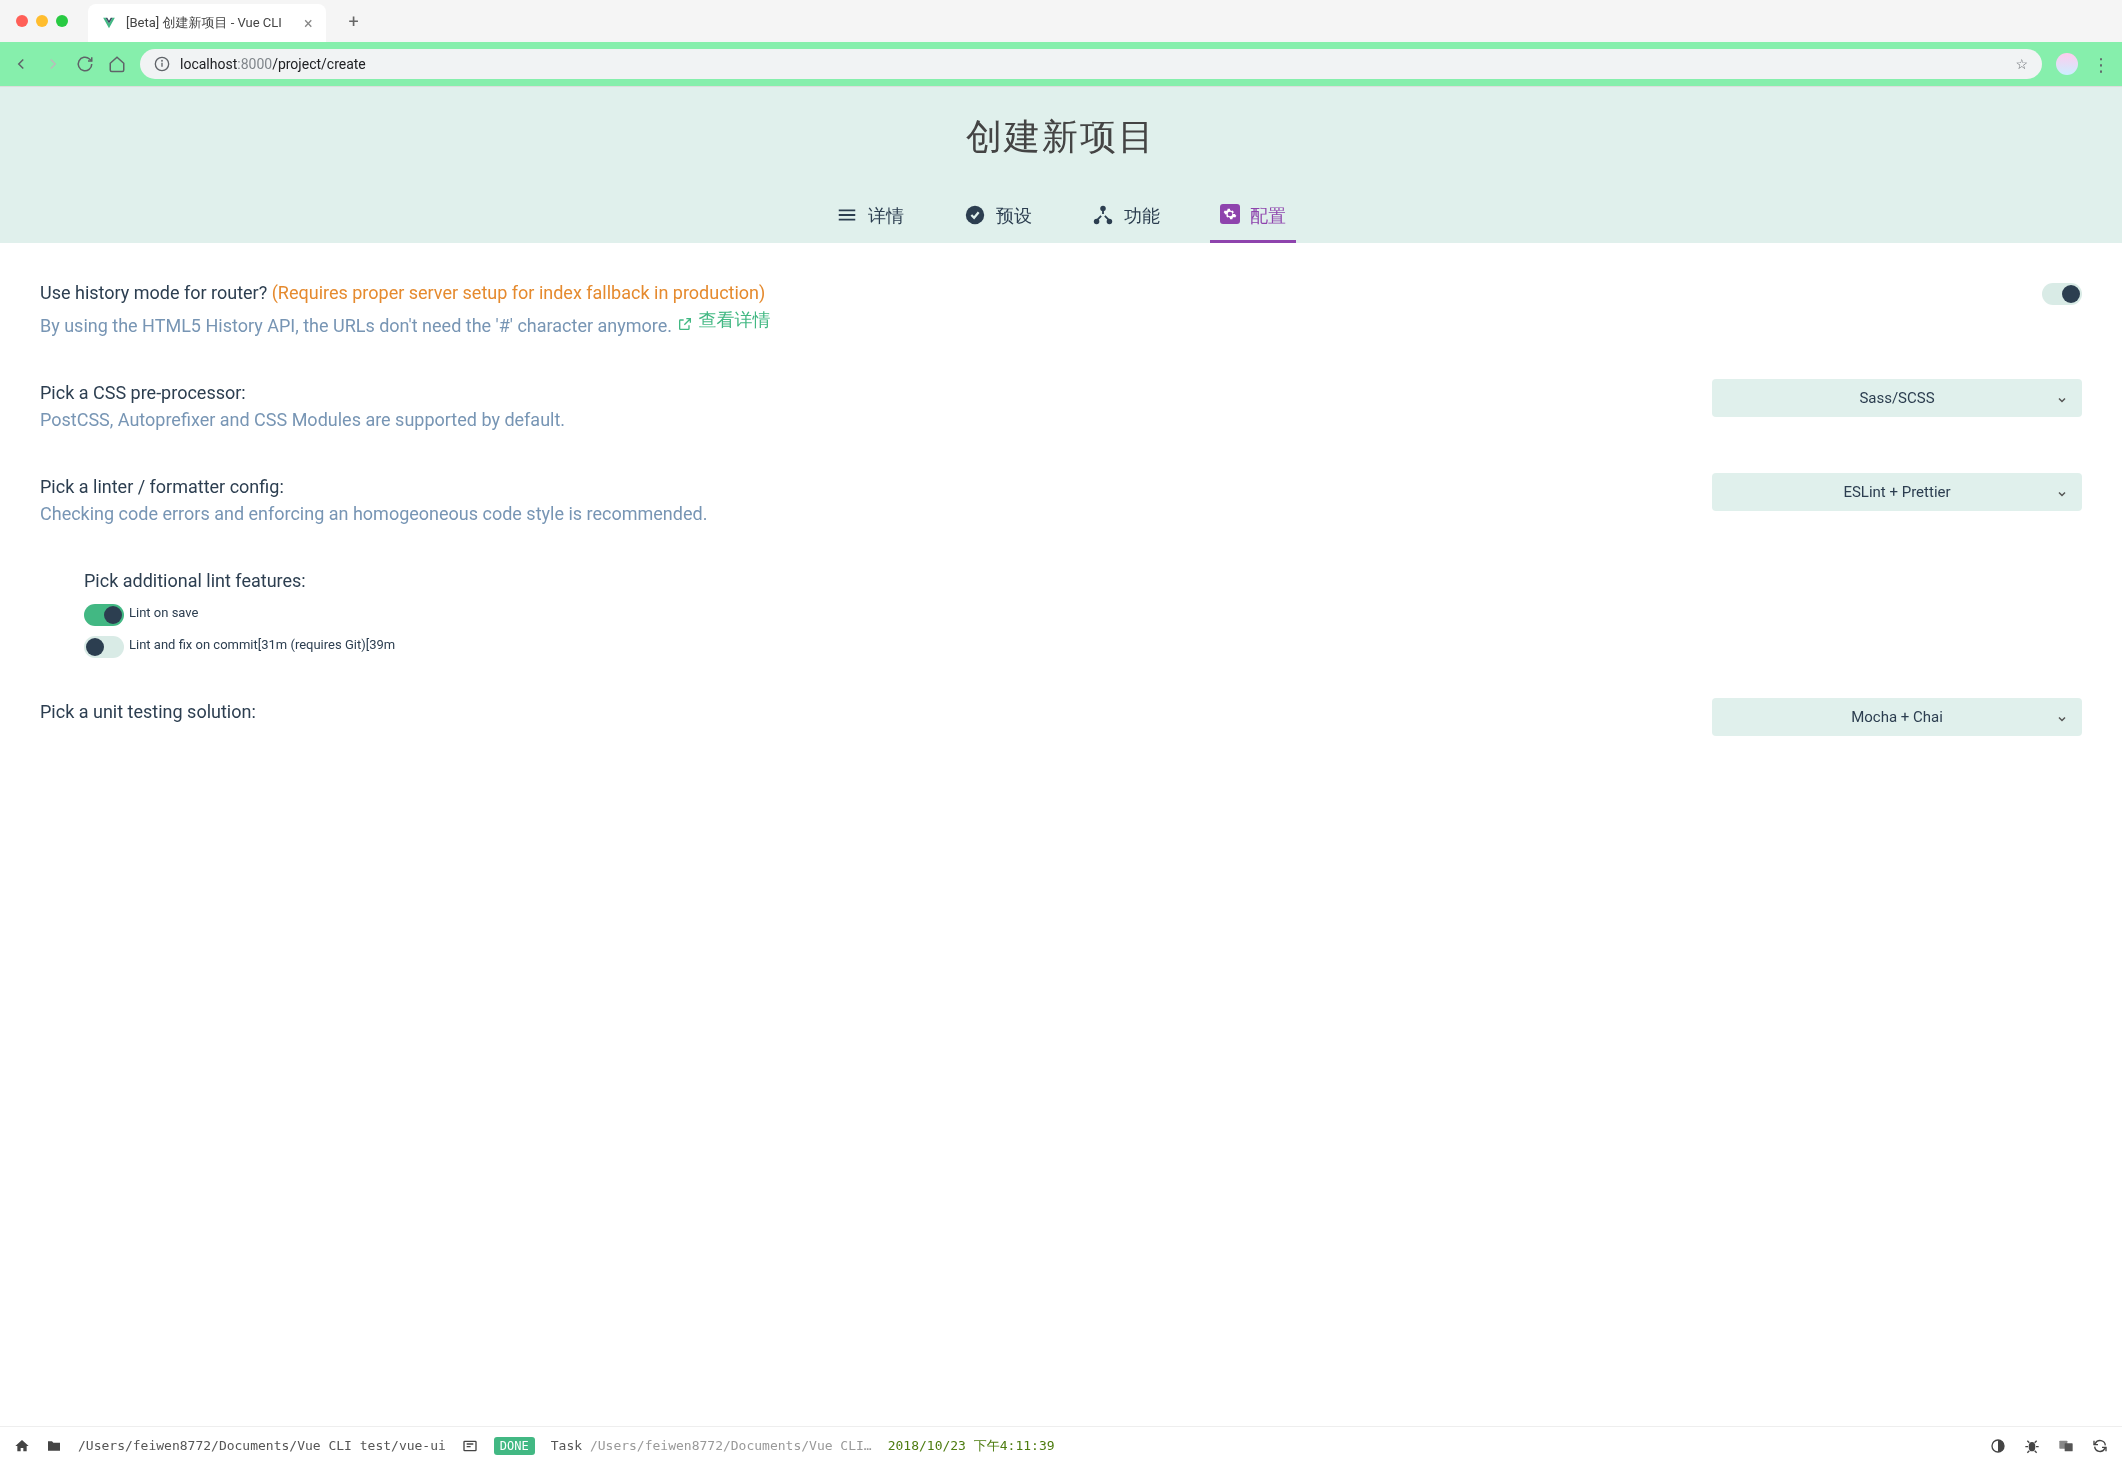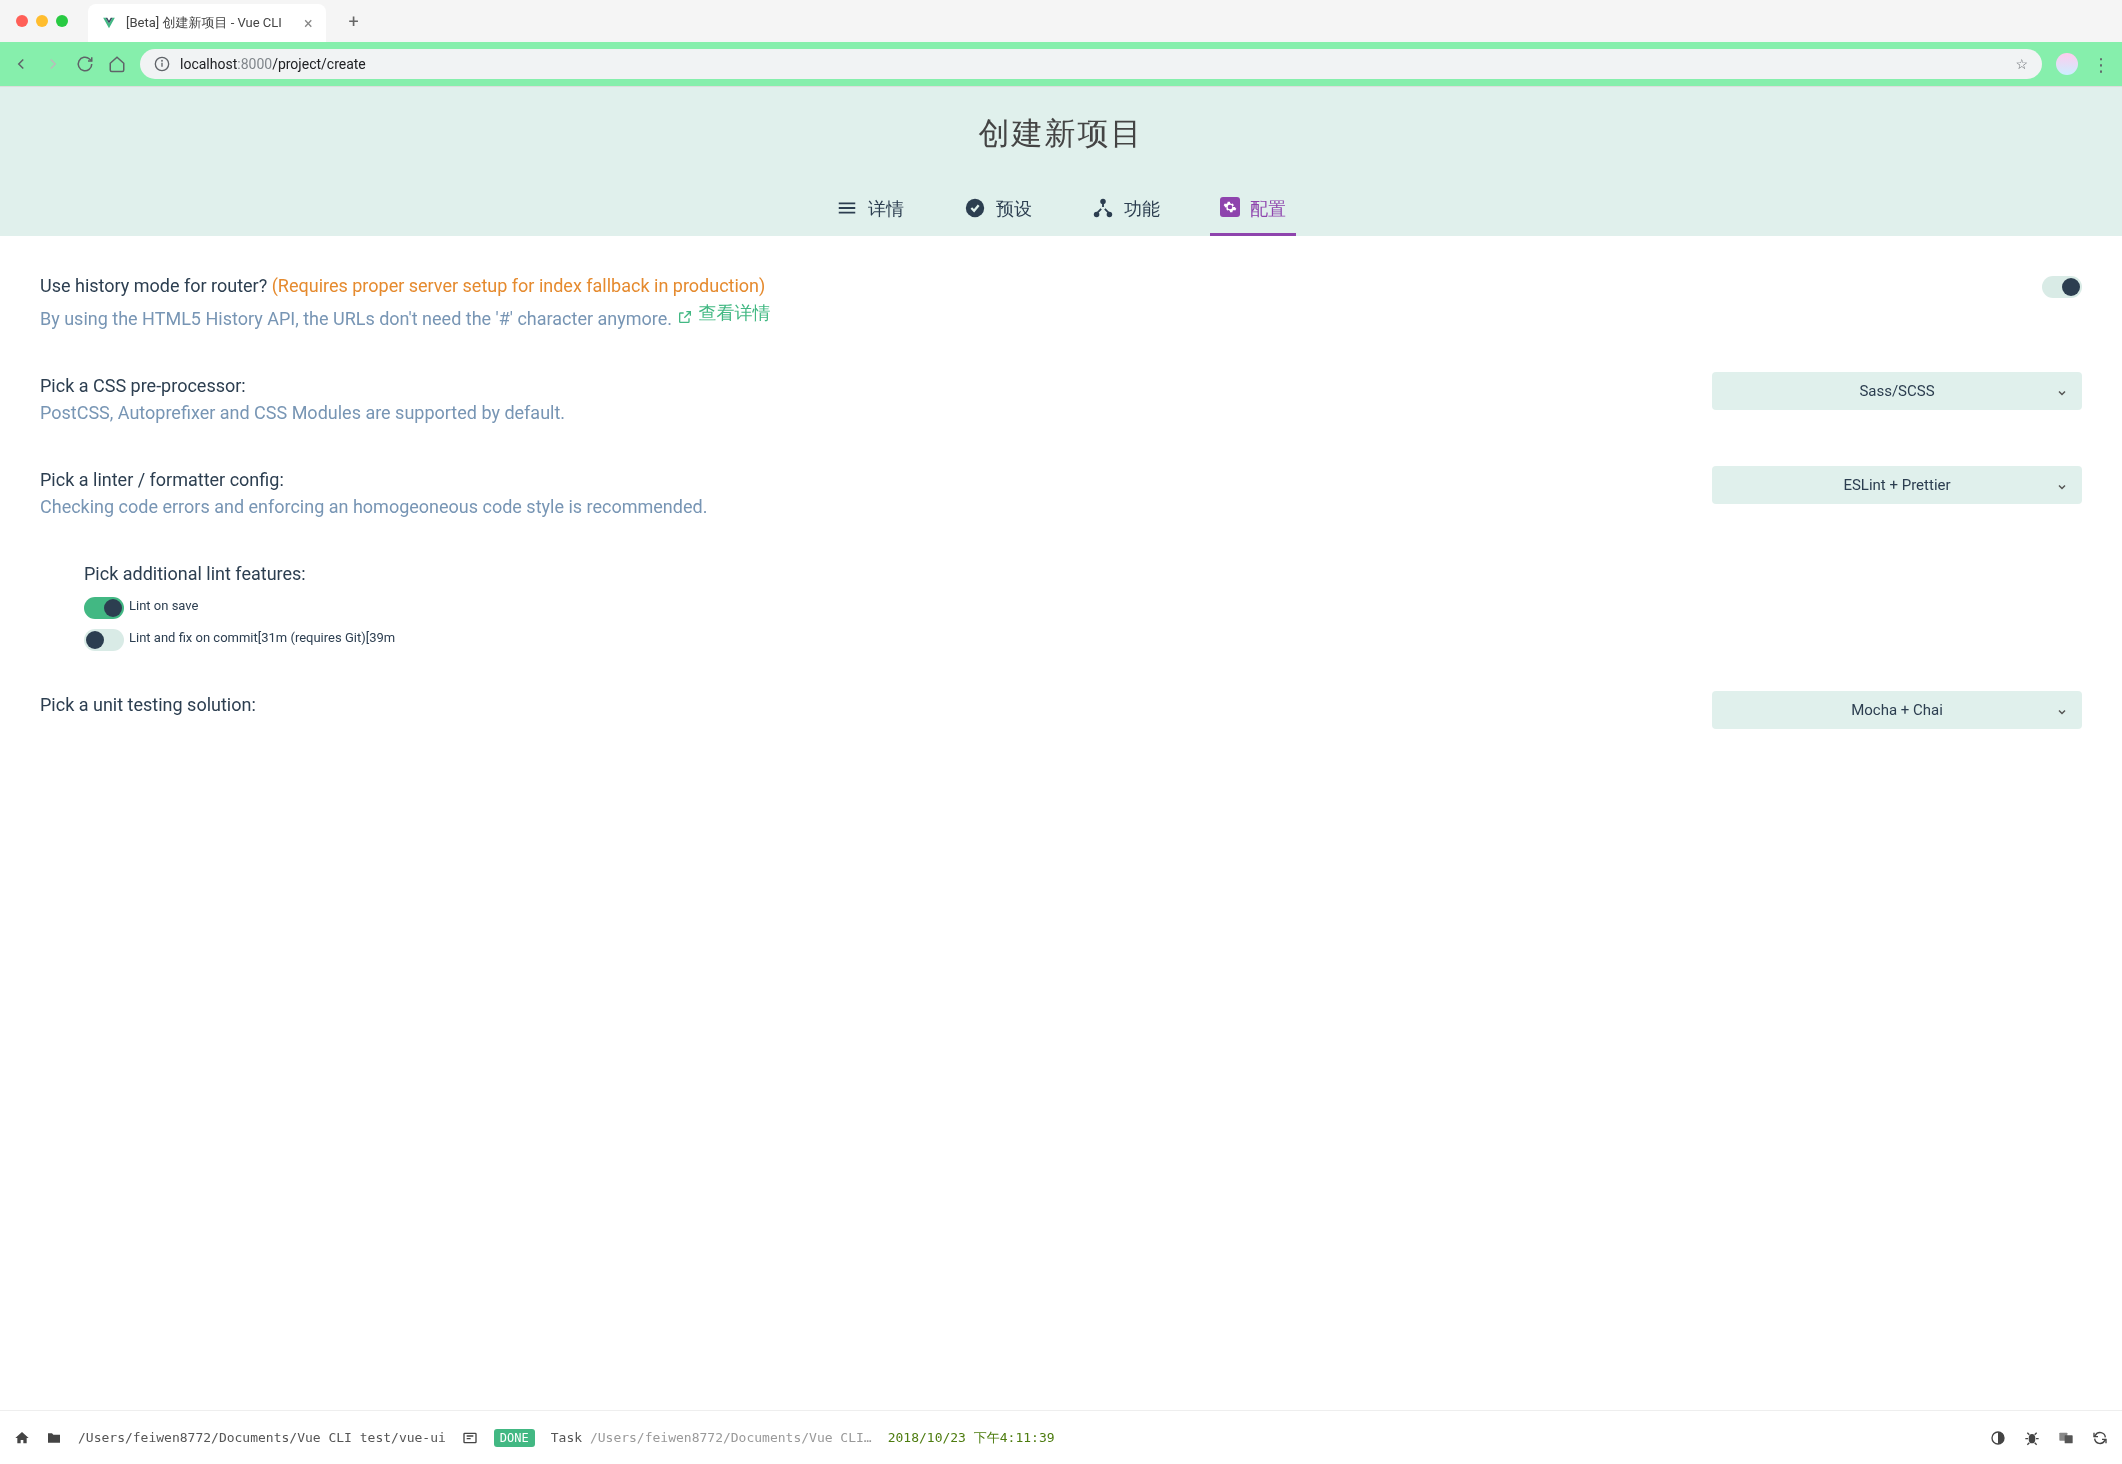--- a/index.html
+++ b/index.html
@@ -84,21 +84,21 @@
     .avatar { width:22px;height:22px;border-radius:50%;background:linear-gradient(#fce,#cef); }
     .menu-dots { color:#5f6368; font-size:18px; }
     
     
     .page-header {
       background: #e0f0ec;
       padding: 26px 0 0 0;
     }
     .page-title {
       text-align: center;
-      font-size: 31px;
+      font-size: 36px;
       font-weight: 300;
       color: #444;
       letter-spacing: 2px;
       margin-bottom: 30px;
     }
     .page-tabs {
       display: flex;
       justify-content: center;
       gap: 40px;
     }
@@ -219,21 +219,21 @@
     .btn-secondary { background: #eee; color: #333; }
     .btn-primary { background: #42b883; color: #fff; padding: 14px 60px; }
     .btn-icon { width:18px;height:18px;display:flex;align-items:center;justify-content:center; }
     
     
     .status-bar {
       position: fixed;
       bottom: 0;
       left: 0;
       right: 0;
-      height: 54px;
+      height: 38px;
       background: #fff;
       border-top: 1px solid #eee;
       display: flex;
       align-items: center;
       padding: 0 14px;
       gap: 16px;
       font-size: 13px;
       color: #555;
     }
     .status-icon { width:16px;height:16px;color:#444;display:flex;align-items:center;justify-content:center; }

